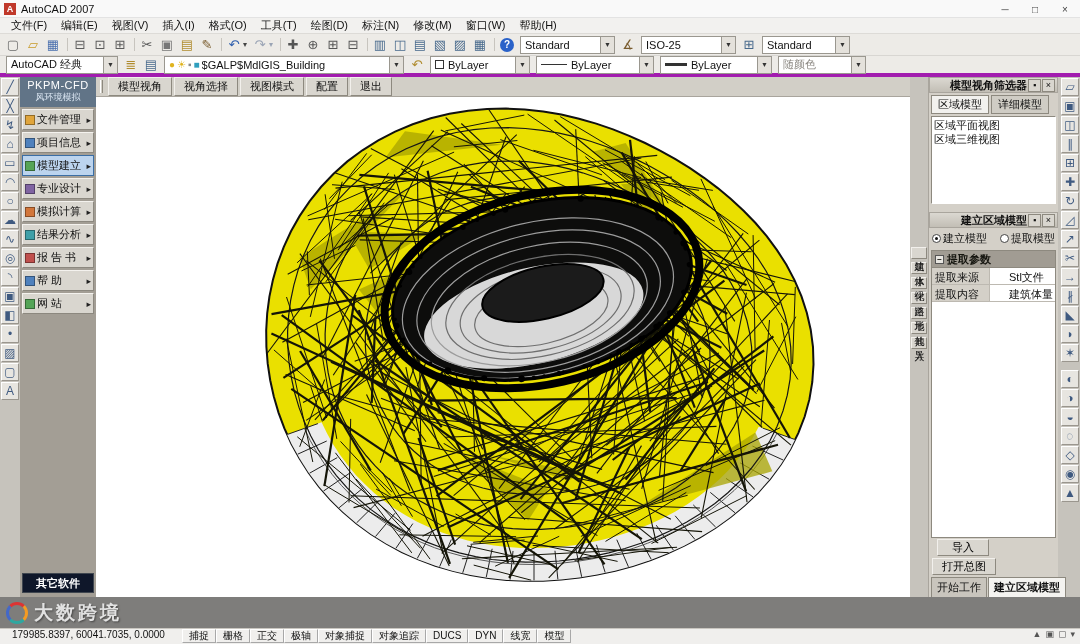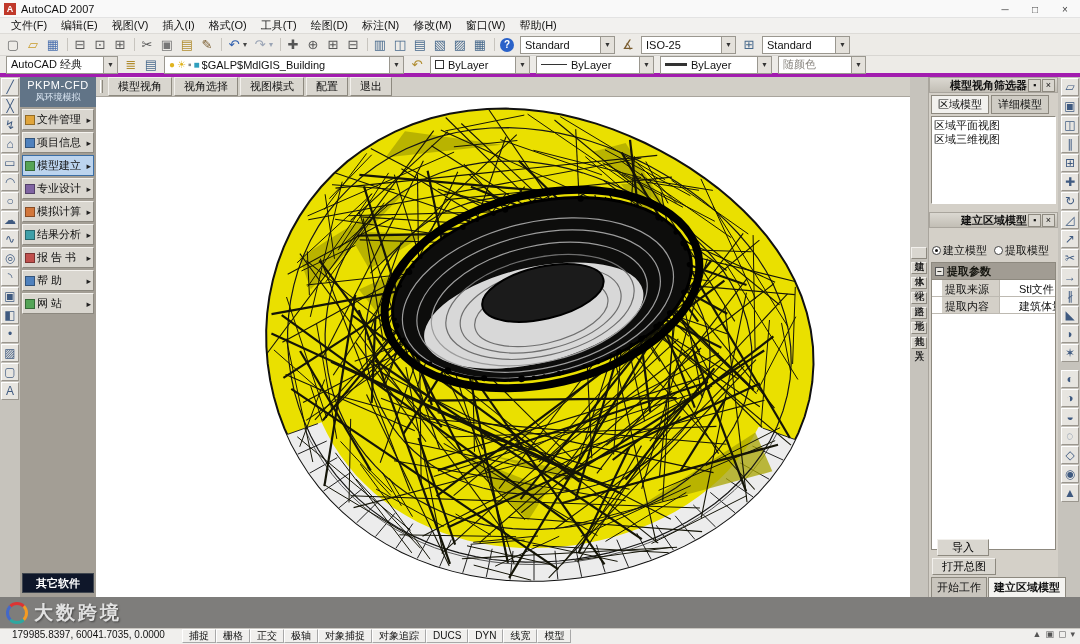--- a/index.html
+++ b/index.html
@@ -75,29 +75,29 @@
   .rpanel{position:absolute;left:928px;top:77px;width:130px;height:520px;background:#d4d0c8;border-left:1px solid #a9a59d;}
   .phead{height:16px;background:linear-gradient(#dbd8d1,#c2beb5);border:1px solid #a9a59d;display:flex;align-items:center;padding:0 2px;}
   .phead-title{flex:1;font-weight:bold;font-size:11px;white-space:nowrap;overflow:hidden;text-align:right;}
   .phead-btn{width:13px;height:13px;border:1px solid #8d897f;background:#d9d6cf;display:flex;align-items:center;justify-content:center;font-size:9px;margin-left:1px;flex:none;}
   .ptabs{display:flex;padding:2px 2px 1px 2px;gap:2px;}
   .ptab{padding:1px 6px;border:1px solid #8d897f;background:#cfccc4;white-space:nowrap;}
   .ptab.active{background:#f2f1ee;}
   .plist{margin:1px 2px 2px 2px;height:88px;background:#fff;border:1px solid;border-color:#8d897f #fff #fff #8d897f;padding:1px 2px;overflow:hidden;}
   .plist-item{height:14px;line-height:14px;white-space:nowrap;}
   .phead2{margin-top:8px;}
-  .radios{display:flex;align-items:center;gap:7px;padding:3px 3px;margin-top:12px;}
+  .radios{display:flex;align-items:center;gap:13px;padding:3px 3px;}
   .radio{display:inline-flex;align-items:center;gap:2px;white-space:nowrap;}
   .rdot{width:9px;height:9px;border-radius:50%;border:1px solid #444;background:#fff;position:relative;flex:none;}
   .rdot.active::after{content:"";position:absolute;left:2px;top:2px;width:3px;height:3px;border-radius:50%;background:#111;}
   .pgrid{margin:1px 2px 0 2px;border:1px solid #8d897f;background:#fff;height:288px;overflow:hidden;}
   .pgrid-head{height:17px;background:#a19c93;color:#15150f;display:flex;align-items:center;gap:3px;padding:0 3px;font-weight:bold;border-bottom:1px solid #8d897f;}
   .collapse-box{width:9px;height:9px;border:1px solid #555;background:#e8e6e1;font-size:8px;line-height:7px;text-align:center;flex:none;}
   .pgrid-row{display:flex;height:17px;border-bottom:1px solid #bdb9b1;}
-  .pgrid-label{width:58px;background:#d4d0c8;border-right:1px solid #bdb9b1;padding:2px 3px;white-space:nowrap;overflow:hidden;margin-left:10px;}
+  .pgrid-label{width:58px;background:#d4d0c8;border-right:1px solid #bdb9b1;padding:2px 3px;white-space:nowrap;overflow:hidden;}
   .pgrid-value{flex:1;background:#fff;padding:2px 19px;white-space:nowrap;overflow:hidden;}
   .btn{background:#d9d6cf;border:1px solid;border-color:#f2f0ec #8d897f #8d897f #f2f0ec;font-size:11px;}
   .btn.import{position:absolute;left:8px;top:462px;width:52px;height:17px;}
   .btn.open{position:absolute;left:3px;top:481px;width:64px;height:17px;}
   .btabs{position:absolute;left:2px;top:500px;display:flex;}
   .btab{padding:2px 5px;border:1px solid #8d897f;background:#c9c5bd;margin-right:1px;white-space:nowrap;}
   .btab.active{background:#f4f3f0;font-weight:bold;}
 
   
   .cmdband{position:absolute;left:0;top:597px;width:1080px;height:31px;background:#7e7d7b;}

